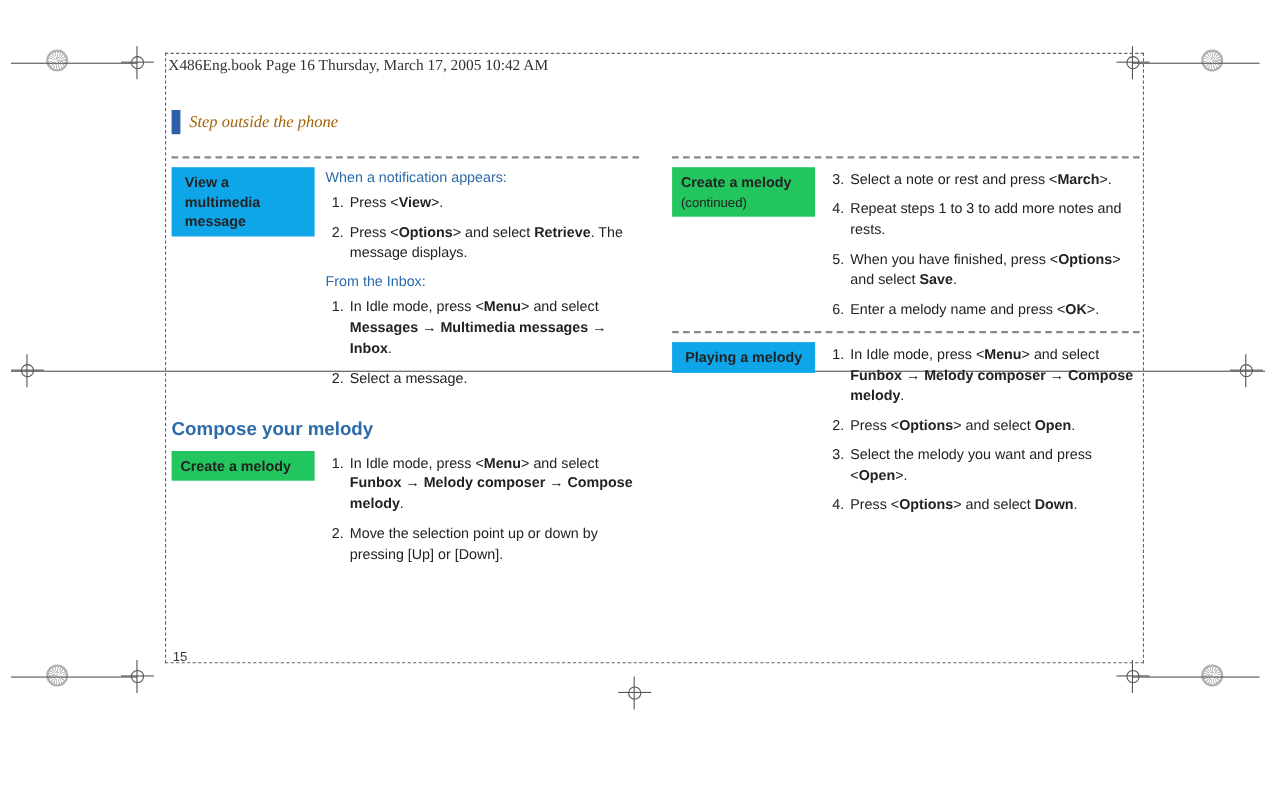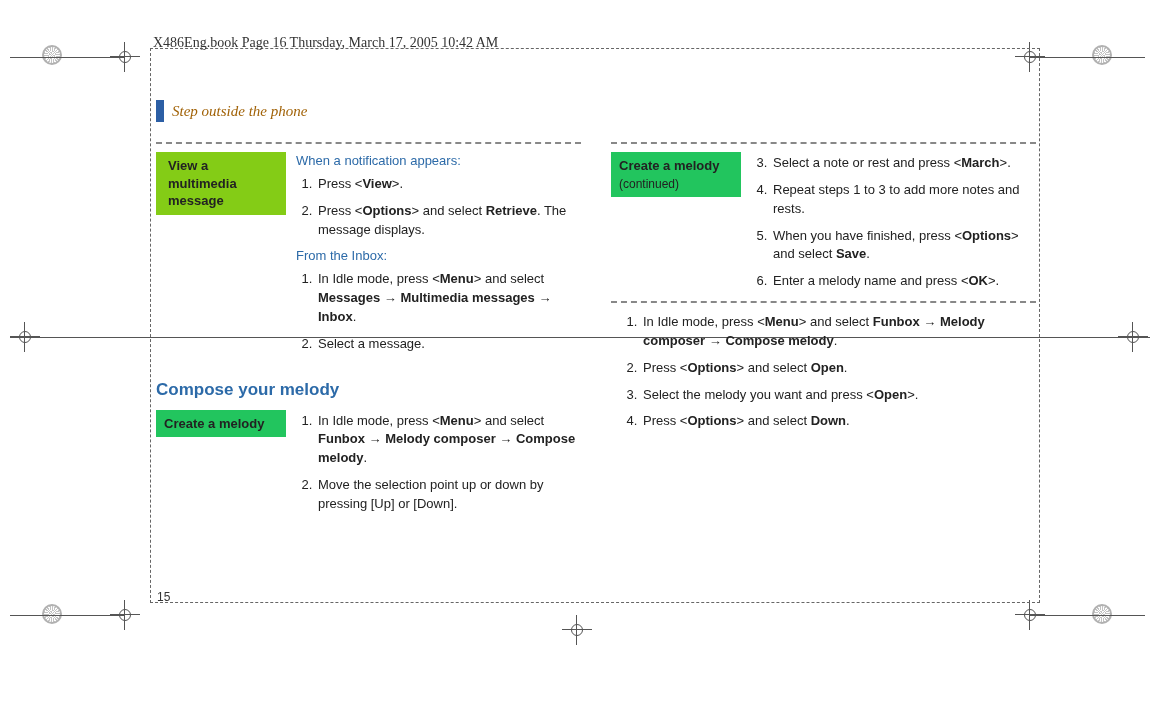--- a/index.html
+++ b/index.html
@@ -19,21 +19,21 @@
     border: 1px dashed #666;
     left: 150px;
     top: 48px;
     width: 890px;
     height: 555px;
     pointer-events: none;
   }
   .doc-header {
     position: absolute;
     left: 153px;
-    top: 35px;
+    top: 53px;
     font-family: "Times New Roman", serif;
     font-size: 14px;
     color: #333;
   }
   
   .regmark {
     position: absolute;
     width: 20px;
     height: 20px;
     border: 2px solid #666;
@@ -101,21 +101,21 @@
     display: flex;
     align-items: flex-start;
   }
   .labelbox {
     flex: 0 0 130px;
     padding: 5px 8px;
     font-weight: bold;
     font-size: 13px;
     line-height: 1.35;
   }
-  .labelbox.gray { background: #84cc16; padding-left: 12px; }
+  .labelbox.gray { background: #0ea5e9; padding-left: 12px; }
   .labelbox.blue { background: #22c55e; }
   .labelbox .sub { font-weight: normal; font-size: 12px; }
   .content {
     flex: 1;
     padding-left: 10px;
     font-size: 13px;
     line-height: 1.45;
   }
   .blue-text {
     color: #2c6aa8;
@@ -236,20 +236,21 @@
           <li>Select a note or rest and press &lt;<b>March</b>&gt;.</li>
           <li>Repeat steps 1 to 3 to add more notes and rests.</li>
           <li>When you have finished, press &lt;<b>Options</b>&gt; and select <b>Save</b>.</li>
           <li>Enter a melody name and press &lt;<b>OK</b>&gt;.</li>
         </ol>
       </div>
     </div>
 
     <hr class="dash-sep">
     <div class="row">
+      <div class="labelbox gray">Playing a melody</div>
       <div class="content">
         <ol class="num">
           <li>In Idle mode, press &lt;<b>Menu</b>&gt; and select <b>Funbox</b> → <b>Melody composer</b> → <b>Compose melody</b>.</li>
           <li>Press &lt;<b>Options</b>&gt; and select <b>Open</b>.</li>
           <li>Select the melody you want and press &lt;<b>Open</b>&gt;.</li>
           <li>Press &lt;<b>Options</b>&gt; and select <b>Down</b>.</li>
         </ol>
       </div>
     </div>
   </div>

